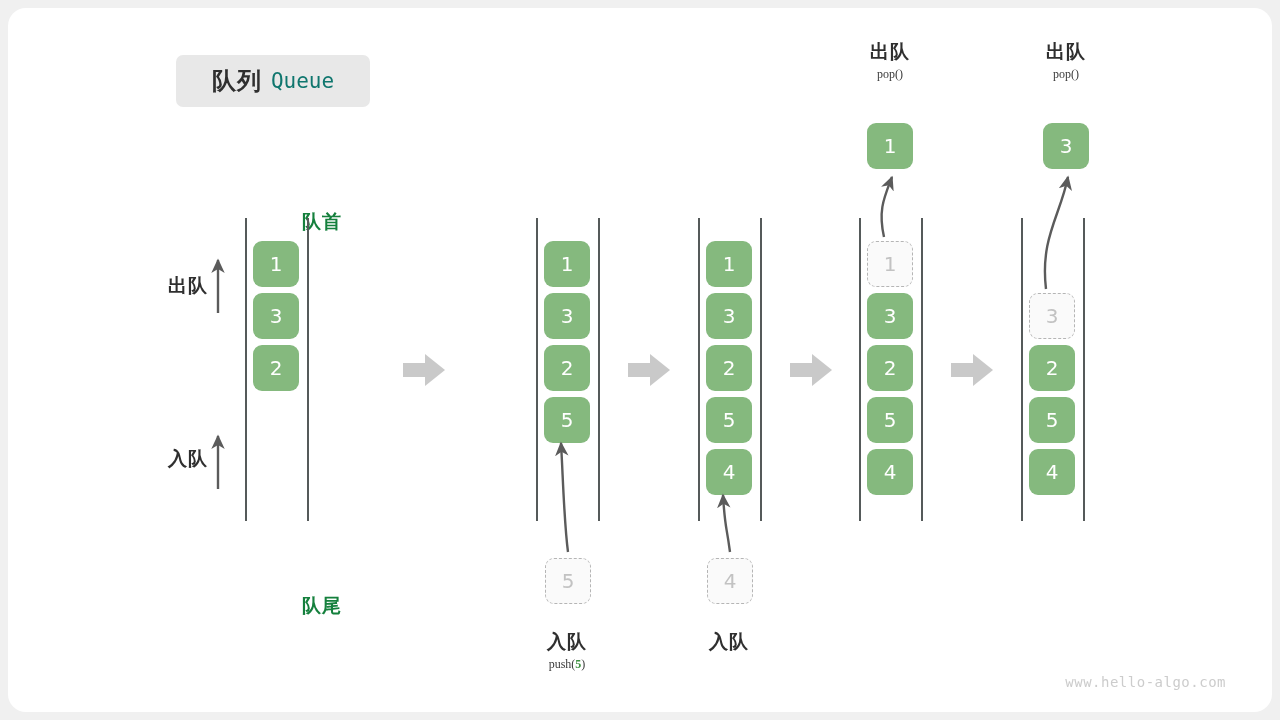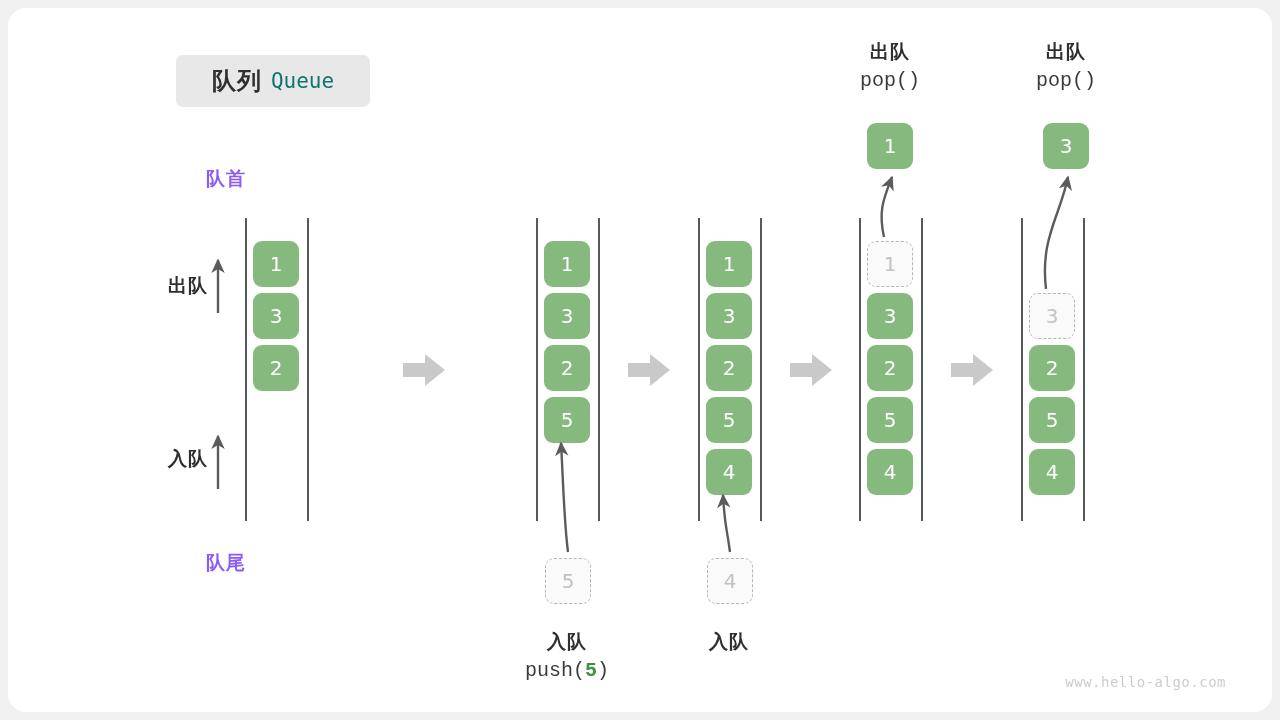--- a/index.html
+++ b/index.html
@@ -47,24 +47,25 @@
   #title-badge .en {
     font-family: "DejaVu Sans Mono", "Liberation Mono", monospace;
     font-size: 21px;
     color: #0f766e;
   }
 
   
   .col-cap {
     font-size: 19px;
     font-weight: bold;
-    color: #8b5cf6;
-    text-align: left;
+    color: #15803d;
+    text-align: right;
     letter-spacing: 1px;
     white-space: nowrap;
+    margin-top: 43px;
   }
 
   
   .side-label {
     font-size: 19px;
     font-weight: bold;
     color: #2f2f2f;
     letter-spacing: 1px;
     white-space: nowrap;
     text-align: right;
@@ -102,22 +103,22 @@
     white-space: nowrap;
     line-height: 1.45;
   }
   .op-cap .cn {
     font-size: 19px;
     font-weight: bold;
     color: #2f2f2f;
     letter-spacing: 1px;
   }
   .op-cap .code {
-    font-family: Liberation Mono, monospace;
-    font-size: 20px;
+    font-family: Liberation Serif, serif;
+    font-size: 12px;
     color: #3a3a3a;
   }
   .op-cap .code .num { color: #3f9142; font-weight: bold; }
 
   
   #watermark {
     right: 46px;
     bottom: 22px;
     font-family: "DejaVu Sans Mono", "Liberation Mono", monospace;
     font-size: 14px;

